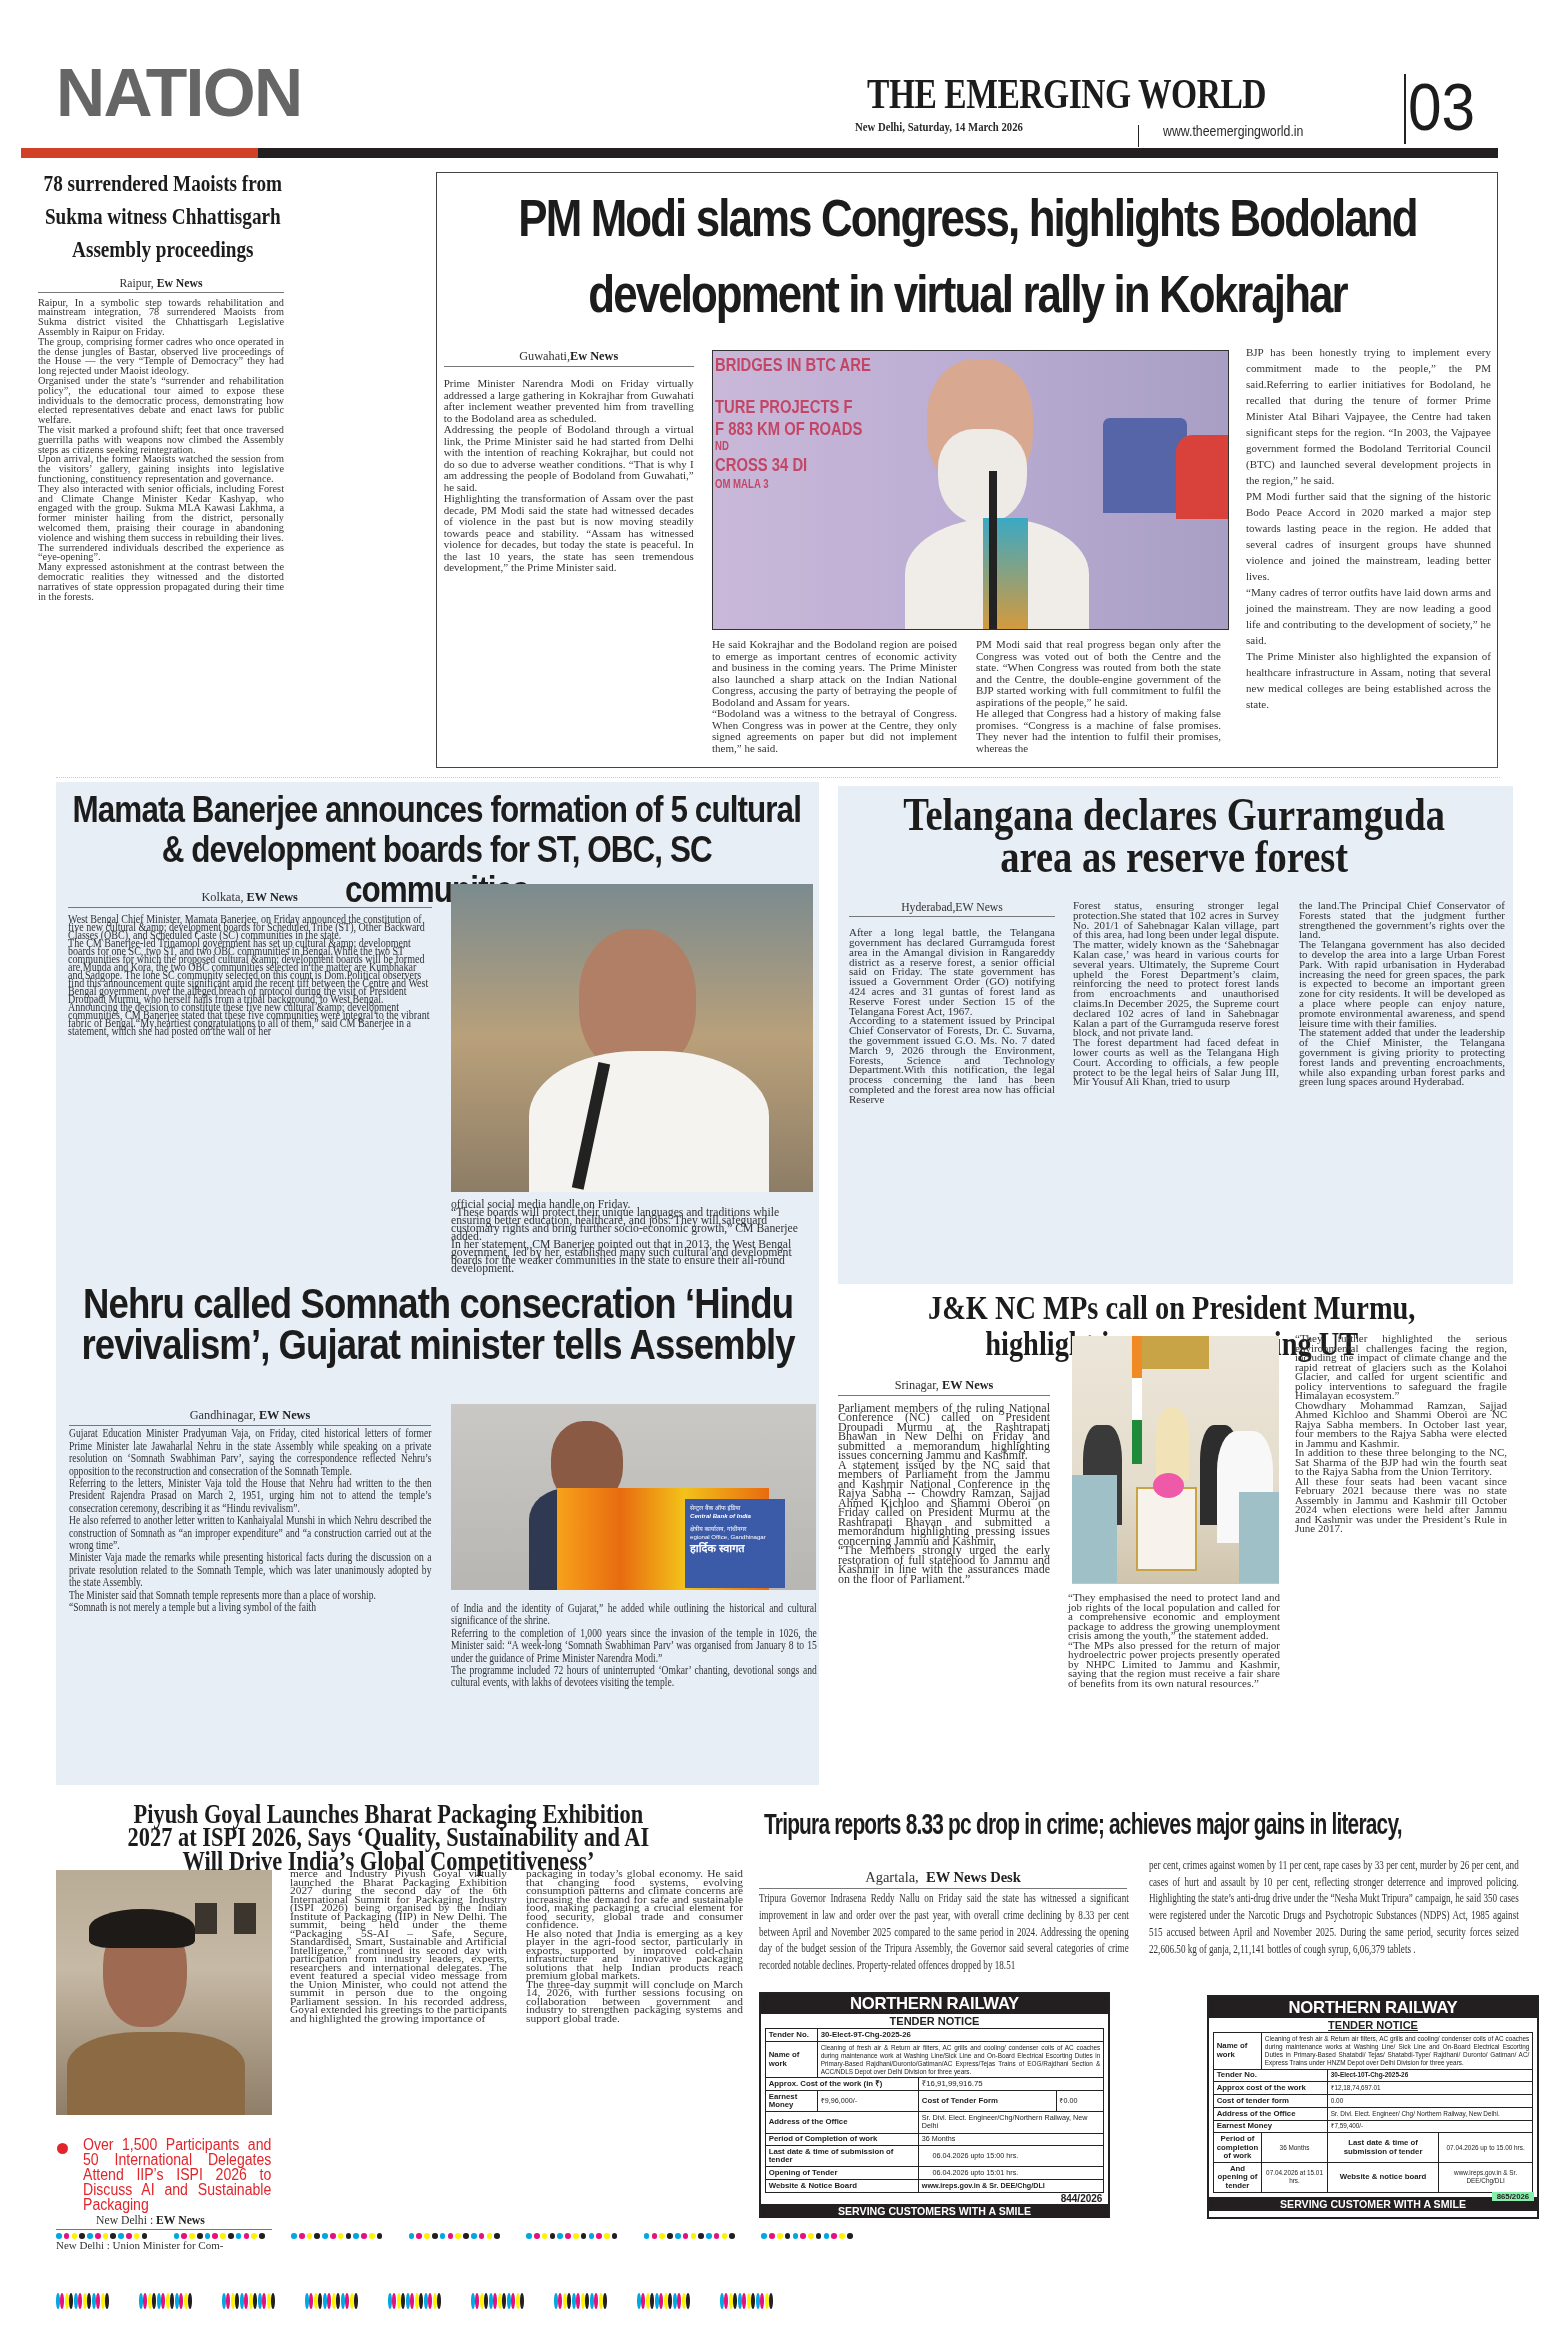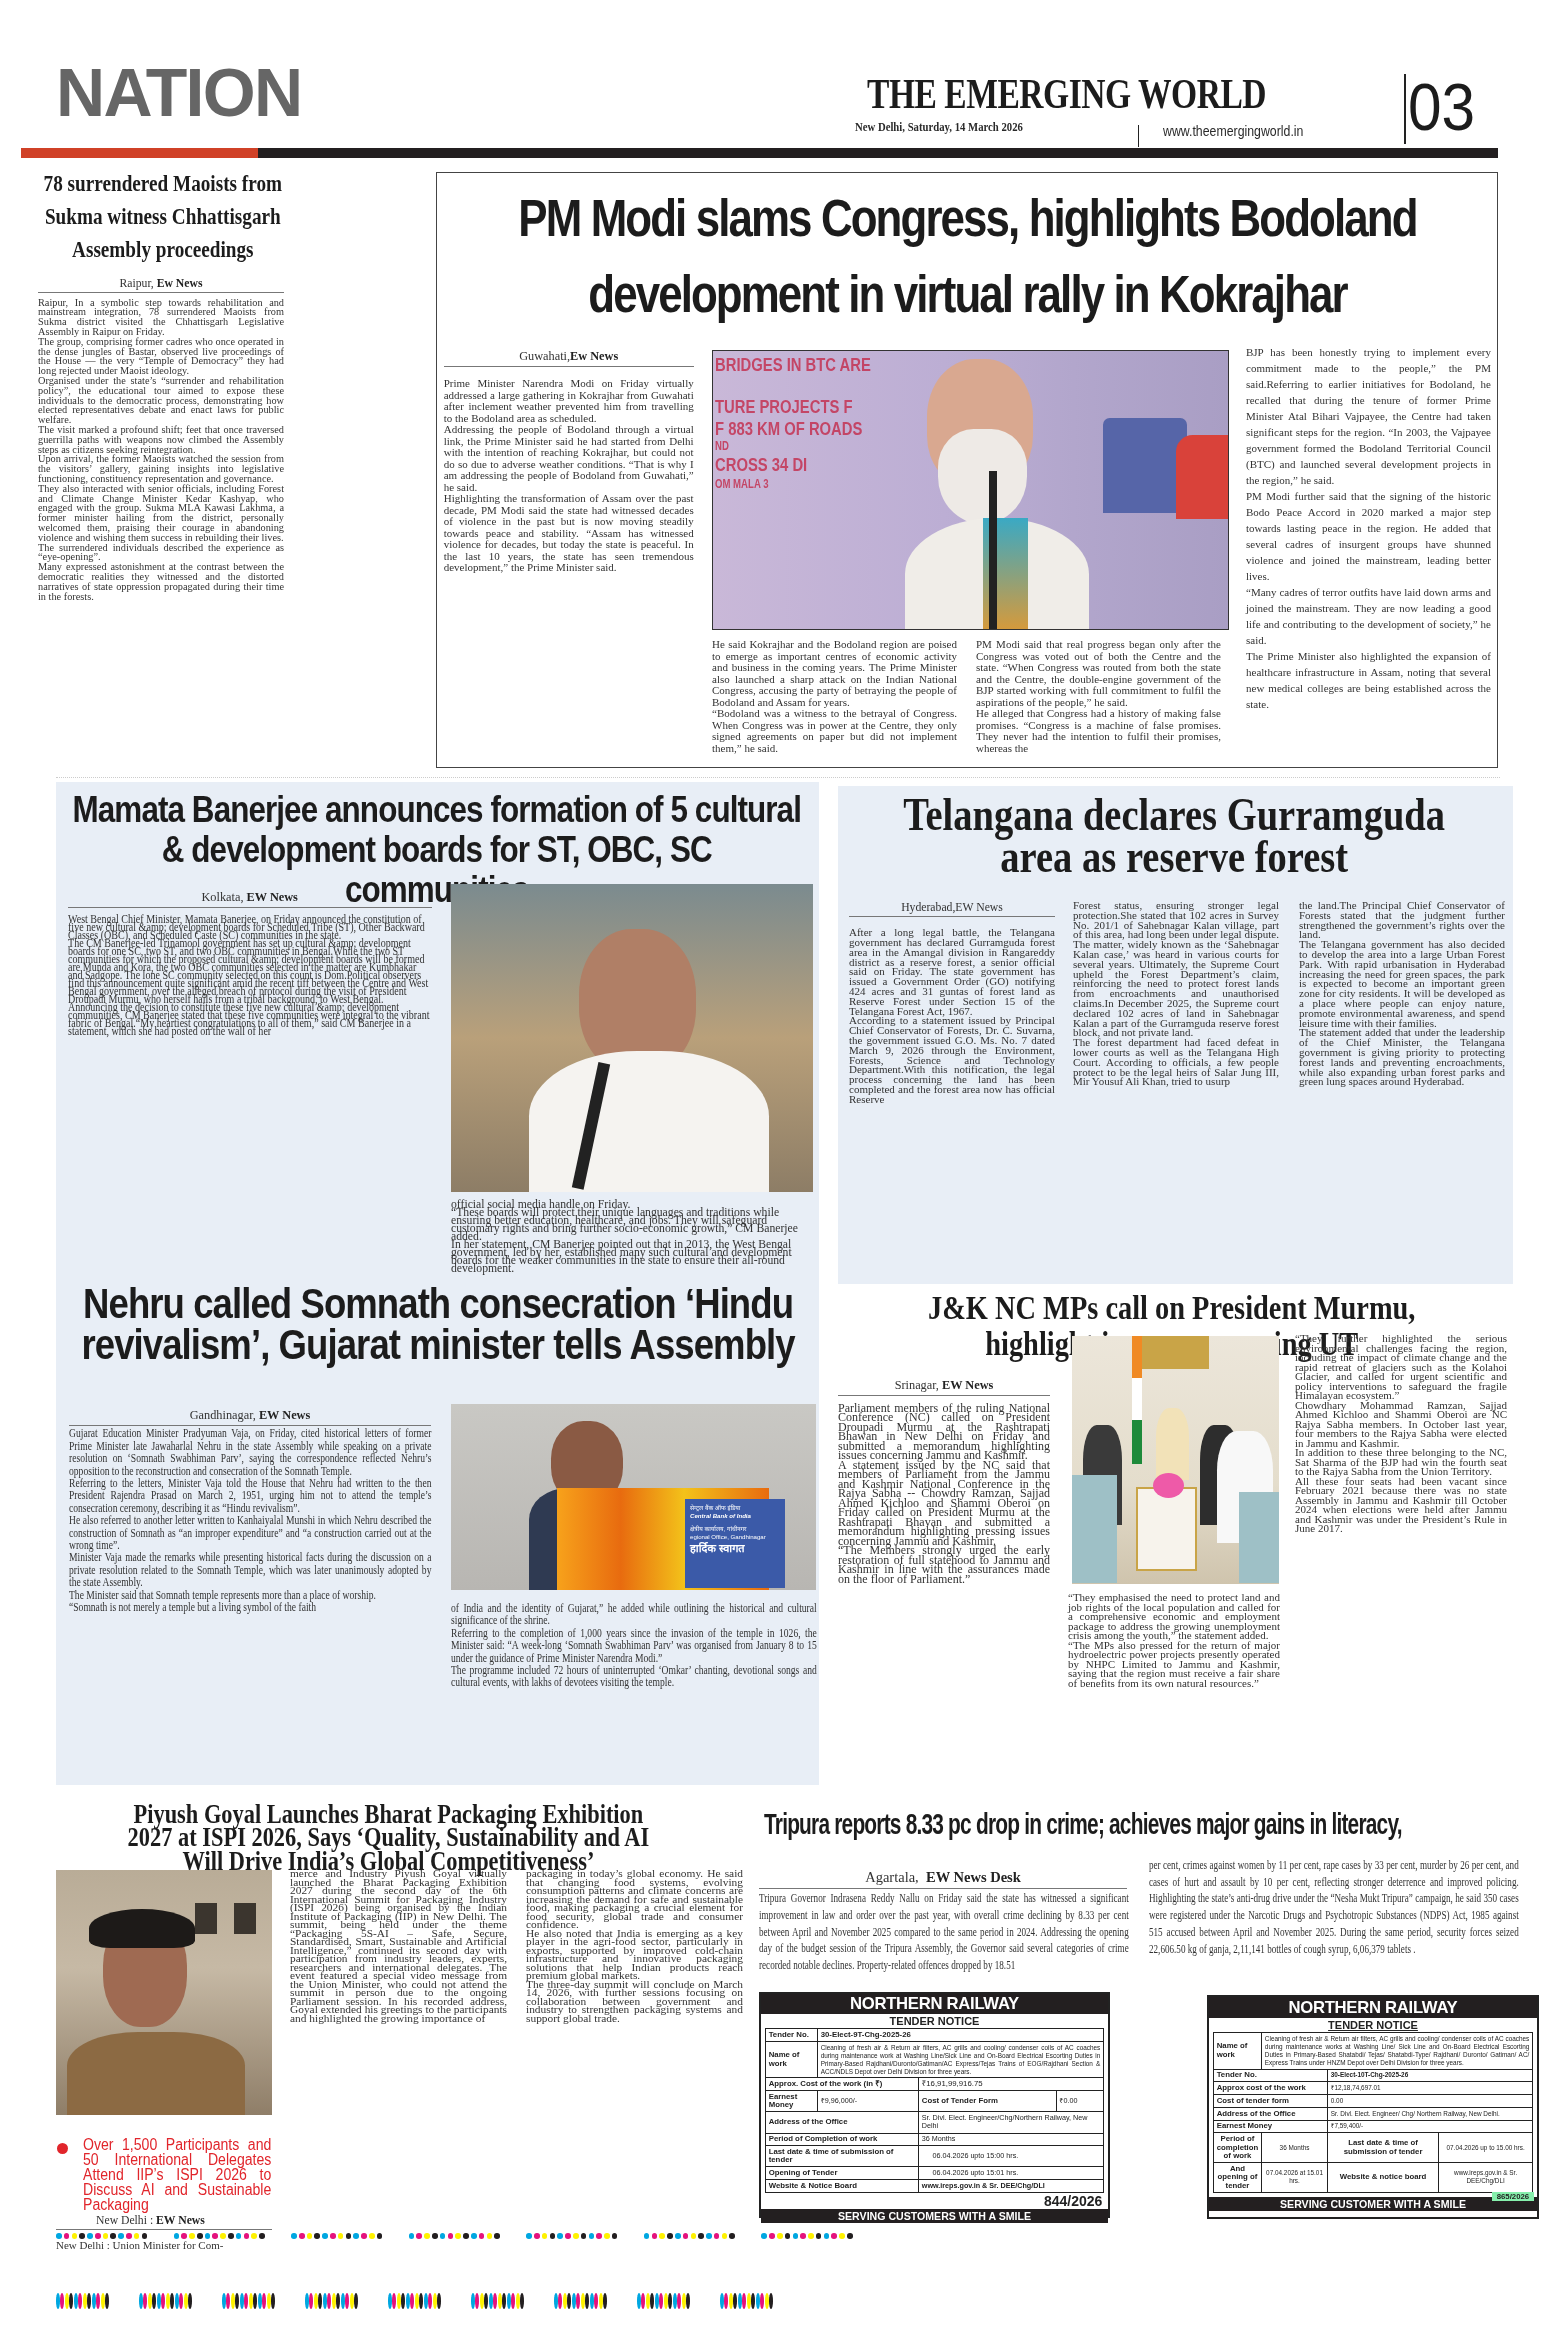--- a/index.html
+++ b/index.html
@@ -324,21 +324,21 @@
     <tr>
           <td class="lbl" colspan="2">Opening of Tender</td>
           <td colspan="2" style="font-size:7.2px; padding-left:13.4px;">06.04.2026 upto 15:01 hrs.</td>
         </tr>
     <tr>
           <td class="lbl" colspan="2">Website &amp; Notice Board</td>
           <td colspan="2" style="font-weight:bold; font-size:7.2px;">www.ireps.gov.in &amp; Sr. DEE/Chg/DLI</td>
         </tr>
   </tbody>
     </table>
-  <div style="text-align:right; font-weight:bold; font-size:14px; padding-right:5.6px;">844/2026</div>
+  <div style="text-align:right; font-weight:bold; font-size:10px; padding-right:5.6px;">844/2026</div>
   <div class="tfoot" style="font-size:10.6px;">SERVING CUSTOMERS WITH A SMILE</div>
 </div>
 
 <div class="tender" style="left:1207px; top:1995px; width:332px; height:224px;">
   <div class="tbar" style="font-size:16.7px; line-height:21px;">NORTHERN RAILWAY</div>
   <div class="tnotice" style="font-size:11px; text-decoration:underline;">TENDER NOTICE</div>
   <table style="font-size:6.4px;">
     <tbody>
         <tr>
           <td class="lbl" style="width:22px;">Name of work</td>

